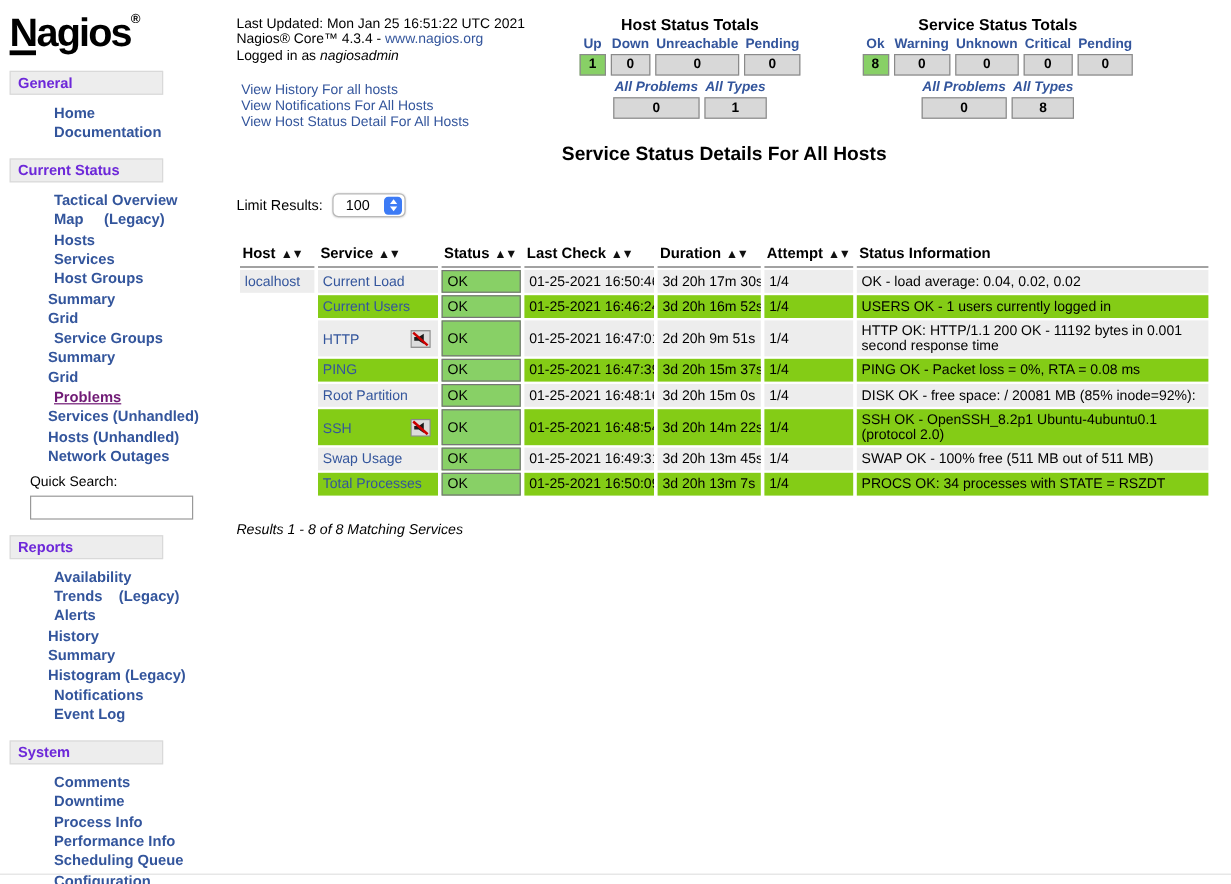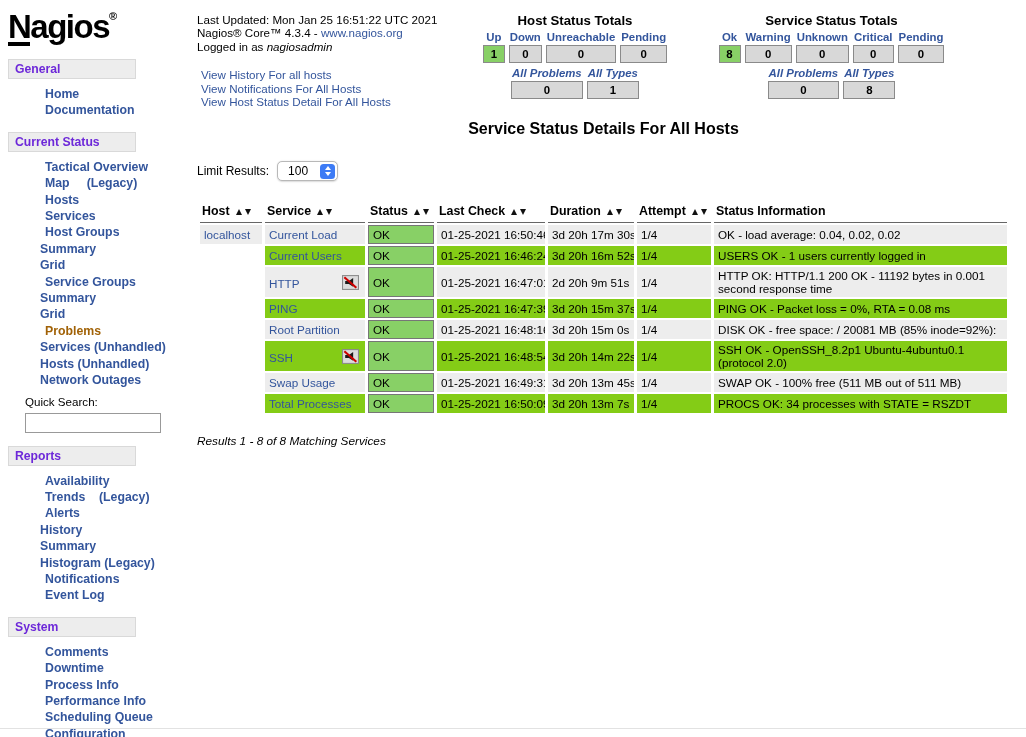--- a/index.html
+++ b/index.html
@@ -16,21 +16,21 @@
   .logo .logo-n { display:inline-block; border-bottom:4px solid #000; line-height:30px; }
   .logo .reg { font-size:11px; vertical-align:top; letter-spacing:0; position:relative; top:2px; }
   .side-sec-header {
     margin:13px 0 7px 8px; width:128px; background:#EDEDED; border:1px solid #D9D9D9;
     font-size:12.2px; font-weight:bold; padding:2px 6px; color:#6d28d9;
   }
   .side-links { line-height:16.4px; font-size:12.3px; font-weight:bold; }
   .side-links a { display:block; color:#33559C; }
   .side-links .lvl1 { margin-left:25px;padding-left:20px; }
   .side-links .lvl2 { margin-left:40px; }
-  .side-links .plain { color:#a16207; display:block; }
+  .side-links .plain { color:#701a75; display:block;text-decoration:underline; }
   .qs-label { margin:6px 0 2px 25px; font-size:11.6px; font-weight:normal; color:#000; }
   .qs-input { margin:3px 0 0 25px; width:136px; height:20px; border:1px solid #999; background:#fff; font-size:12px; padding:0 4px; }
 
   
   .main { position:absolute; left:197px; top:0; width:829px; }
   .top-row { display:flex; padding-top:13px; }
   .status-block { width:253px; font-size:11.6px; line-height:13.4px; }
   .status-block .sb-title { font-size:13.2px; font-weight:bold; margin-bottom:3px; }
   .status-block a { color:#33559C; }
   .status-block .user { font-style:italic; }

